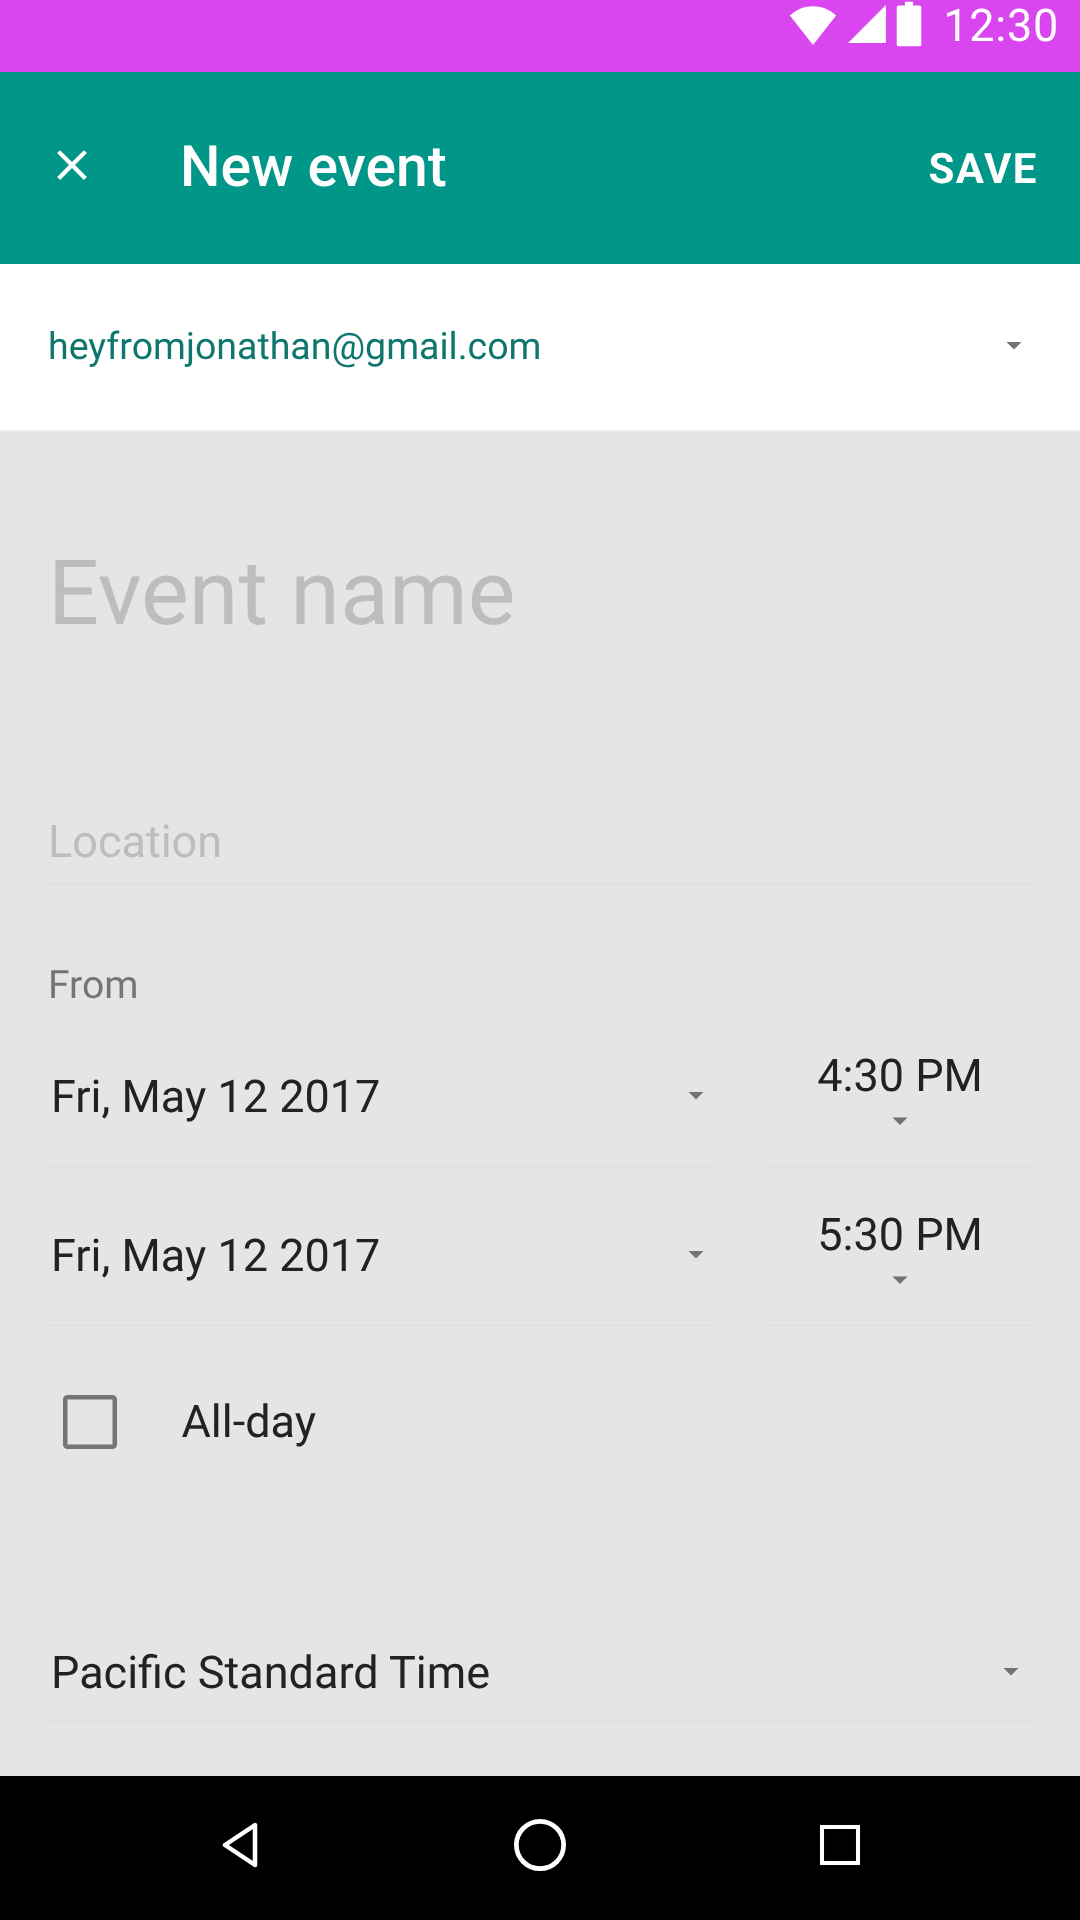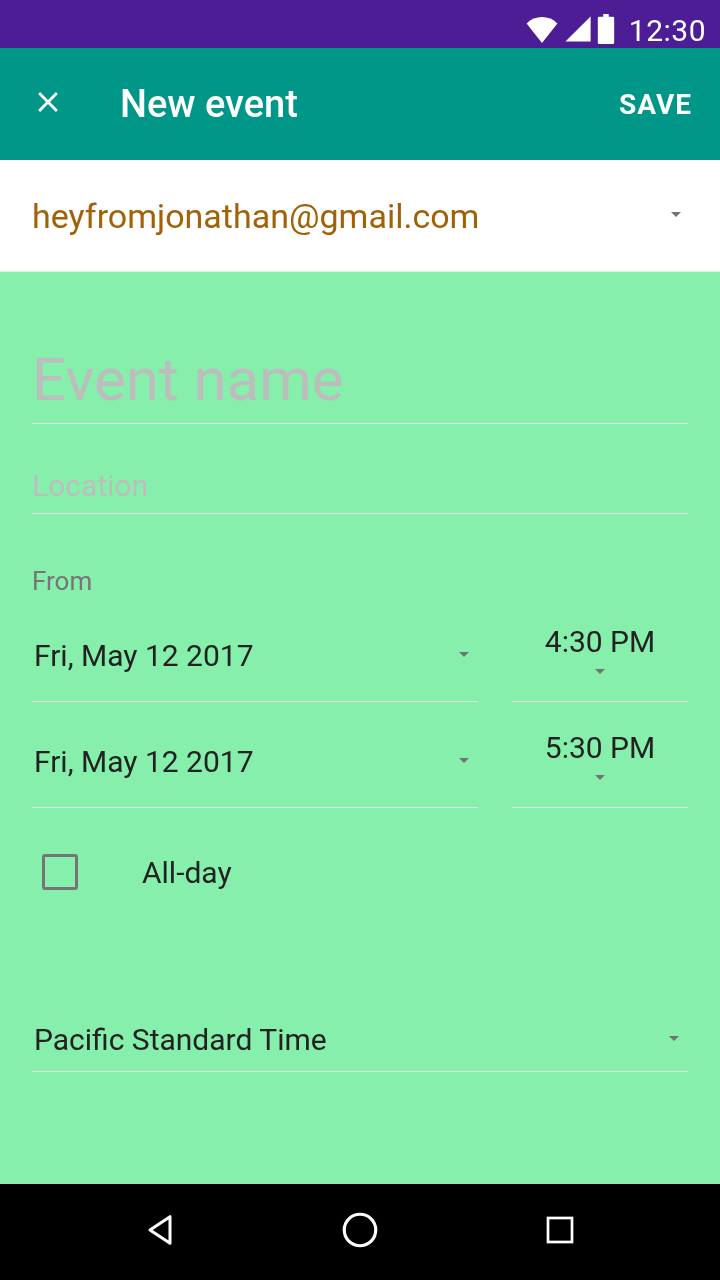--- a/index.html
+++ b/index.html
@@ -1,51 +1,51 @@
 <!DOCTYPE html>
 <html><head>
   <meta charset="utf-8">
   <style>
     * { box-sizing: border-box; margin: 0; padding: 0; }
     html, body { width: 720px; height: 1280px; overflow: hidden; font-family: Roboto, "Helvetica Neue", Arial, sans-serif; background: #fafafa; }
     body { display: flex; flex-direction: column; }
 
     .status-bar {
-      height: 48px; background: #4c1d95; display: flex; align-items: flex-end;
+      height: 48px; background: #d946ef; display: flex; align-items: flex-start;
       justify-content: flex-end; padding: 0 14px 0 0; color: #ffffff;
     }
     .status-icons { display: flex; align-items: center; gap: 4px; }
     .status-time { font-size: 30px; font-weight: 400; margin-left: 10px; letter-spacing: 0.5px; }
 
     .app-bar {
-      height: 112px; background: #009688; display: flex; align-items: center;
+      height: 128px; background: #009688; display: flex; align-items: center;
       padding: 0 28px; color: #ffffff; box-shadow: 0 4px 6px rgba(0,0,0,0.15);
     }
     .close-btn { width: 40px; height: 40px; display: flex; align-items: center; justify-content: center; cursor: pointer; }
     .app-title { font-size: 38px; font-weight: 500; margin-left: 52px; flex: 1; }
     .save-btn { font-size: 28px; font-weight: 700; letter-spacing: 1px; cursor: pointer; }
 
     .account-row {
       height: 112px; background: #ffffff; display: flex; align-items: center;
       padding: 0 32px; border-bottom: 1px solid #e8e8e8; cursor: pointer;
       box-shadow: 0 2px 3px rgba(0,0,0,0.04);
     }
-    .account-email { flex: 1; font-size: 34px; color: #a16207; }
+    .account-email { flex: 1; font-size: 25px; color: #0f766e; }
     .dropdown-caret { color: #737373; }
 
-    .form { flex: 1; background: #86efac; padding: 0 32px; }
+    .form { flex: 1; background: #e5e5e5; padding: 0 32px; }
 
     .event-name-wrap { margin-top: 72px; border-bottom: 1.5px solid #e0e0e0; padding-bottom: 8px; }
     .event-name-input {
       width: 100%; border: none; outline: none; background: transparent;
       font-size: 60px; font-weight: 400; color: #222; font-family: inherit;
     }
     .event-name-input::placeholder { color: #bdbdbd; }
 
-    .location-wrap { margin-top: 44px; border-bottom: 1.5px solid #e0e0e0; padding-bottom: 10px; }
+    .location-wrap { margin-top: 104px; border-bottom: 1.5px solid #e0e0e0; padding-bottom: 10px; }
     .location-input {
       width: 100%; border: none; outline: none; background: transparent;
       font-size: 30px; color: #222; font-family: inherit;
     }
     .location-input::placeholder { color: #bdbdbd; }
 
     .field-label { font-size: 26px; color: #757575; margin-top: 52px; }
 
     .dt-row { display: flex; gap: 34px; margin-top: 16px; }
     .dt-date, .dt-time {
@@ -55,21 +55,21 @@
     }
     .dt-date { flex: 1; }
     .dt-time { width: 176px; flex-direction: column; }
     .dt-text { font-size: 30px; color: #222222; }
 
     .allday-row { display: flex; align-items: center; margin-top: 46px; padding-left: 10px; }
     .checkbox {
       width: 36px; height: 36px; border: 3.5px solid #757575; border-radius: 3px;
       cursor: pointer;
     }
-    .allday-label { font-size: 30px; color: #222222; margin-left: 64px; }
+    .allday-label { font-size: 30px; color: #222222; margin-left: 43px; }
 
     .tz-row {
       display: flex; align-items: center; justify-content: space-between;
       border-bottom: 1.5px solid #e0e0e0; padding: 12px 2px 14px 2px;
       margin-top: 120px; cursor: pointer;
     }
     .tz-text { font-size: 30px; color: #222222; }
 
     .nav-bar {
       height: 96px; background: #000000; display: flex; align-items: center;

